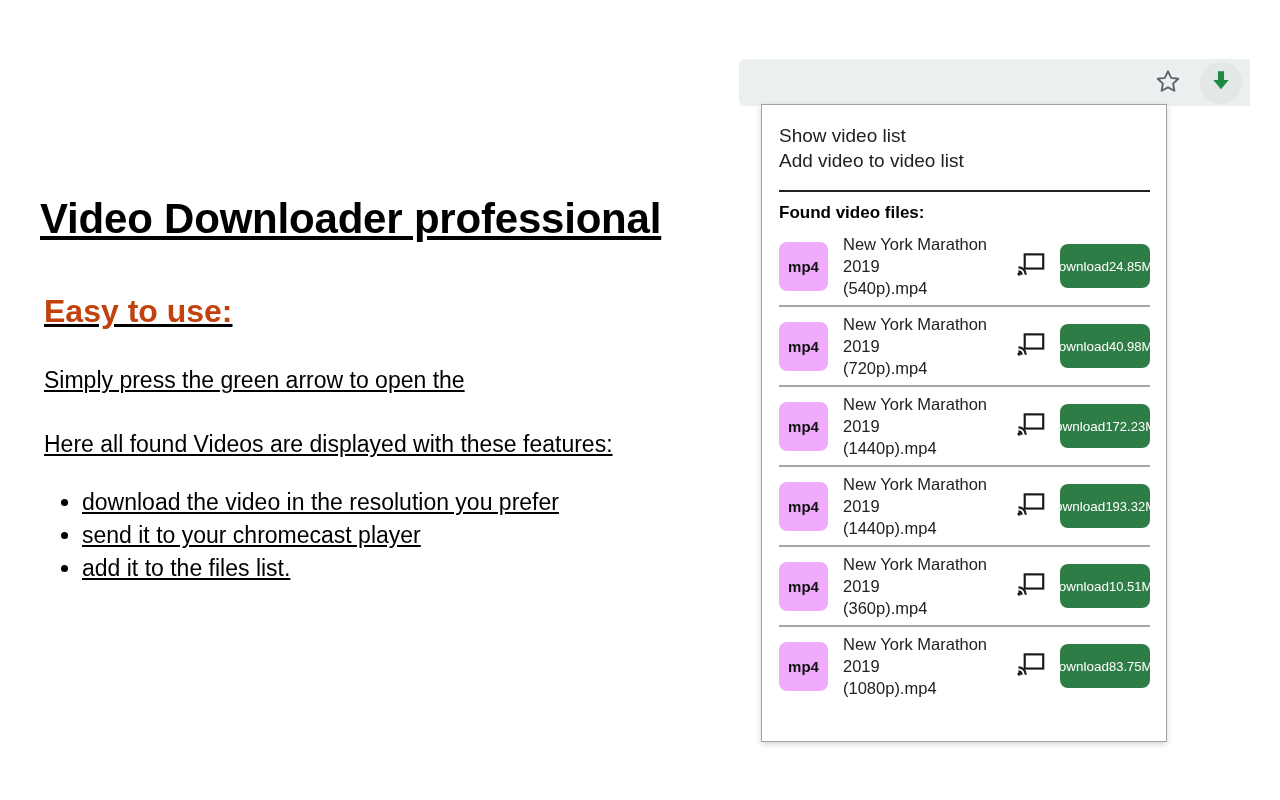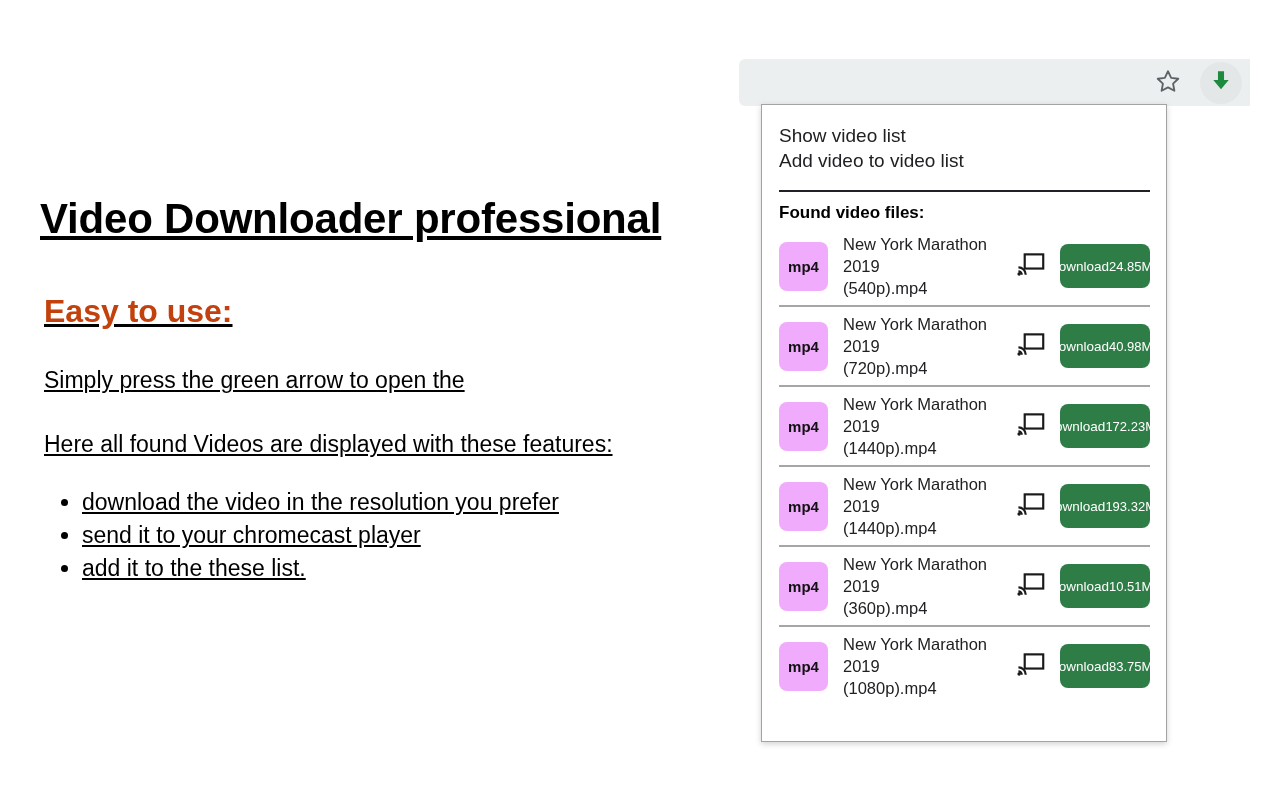--- a/index.html
+++ b/index.html
@@ -201,21 +201,21 @@
   <h1 class="promo-title">Video Downloader professional</h1>
   <h2 class="promo-sub">Easy to use:</h2>
   <p class="promo-para">
     <span>Simply press the green arrow to open the</span><br>
     <br>
     <span>Here all found Videos are displayed with these features:</span>
   </p>
   <ul class="promo-list">
     <li>download the video in the resolution you prefer</li>
     <li>send it to your chromecast player</li>
-    <li>add it to the these list.</li>
+    <li>add it to the files list.</li>
   </ul>
 </div>
 
 <div class="toolbar">
   <div class="toolbar-actions">
     <button class="tb-btn">
       <span>
         <svg width="26" height="26" viewBox="0 0 24 24" fill="none" stroke="#5f6368" stroke-width="1.7" stroke-linejoin="round">
           <polygon points="12,3 14.9,9.1 21.5,9.9 16.7,14.5 17.9,21 12,17.9 6.1,21 7.3,14.5 2.5,9.9 9.1,9.1"></polygon>
         </svg>

